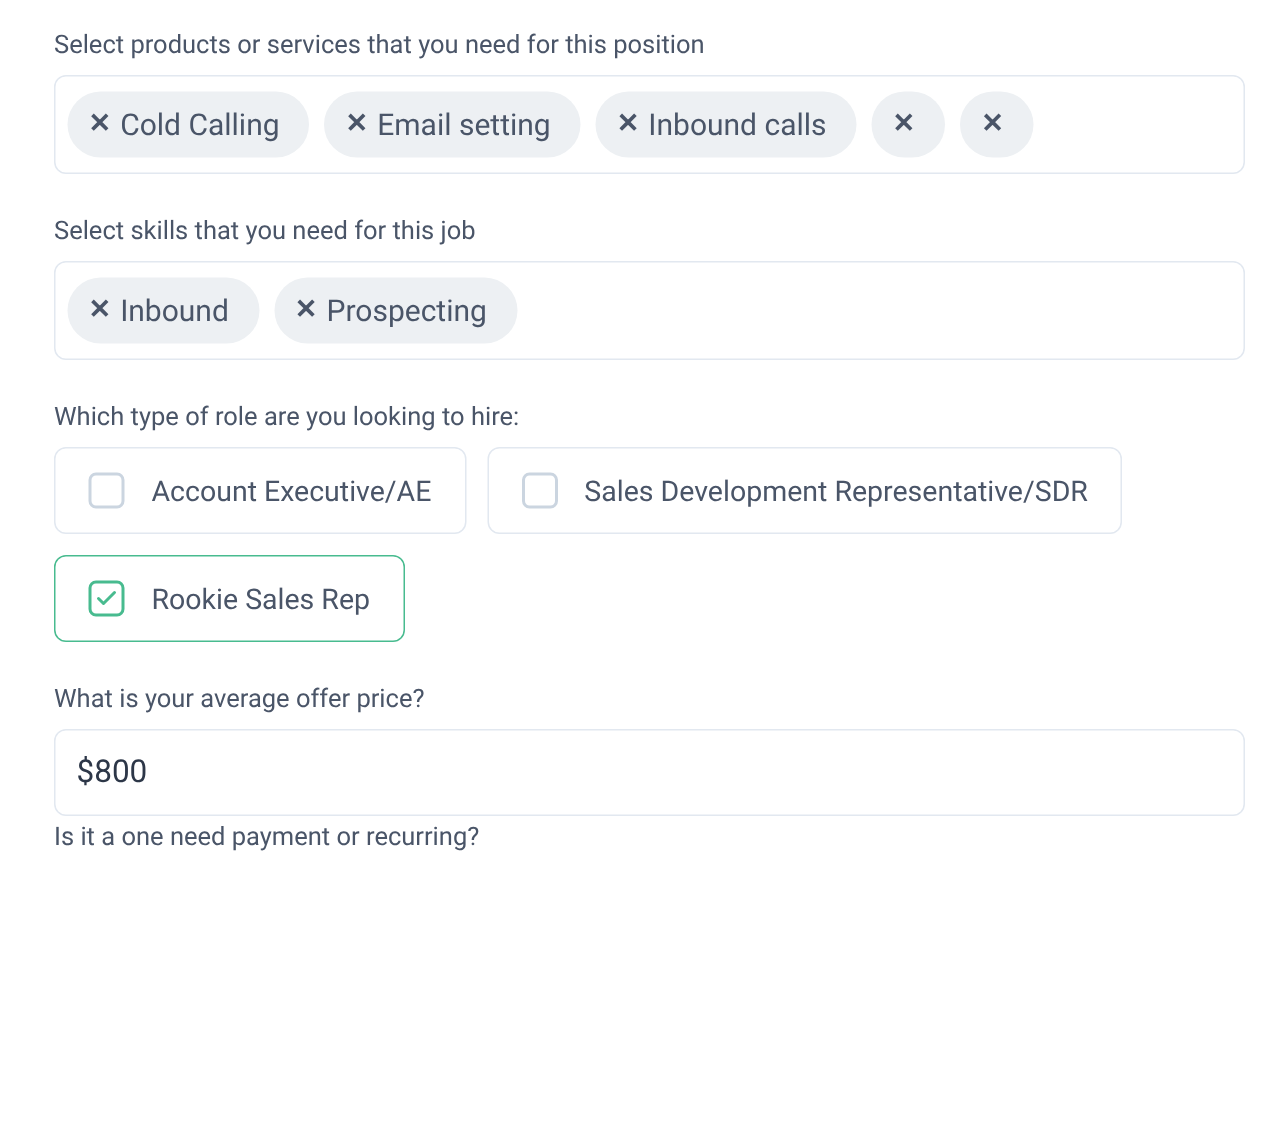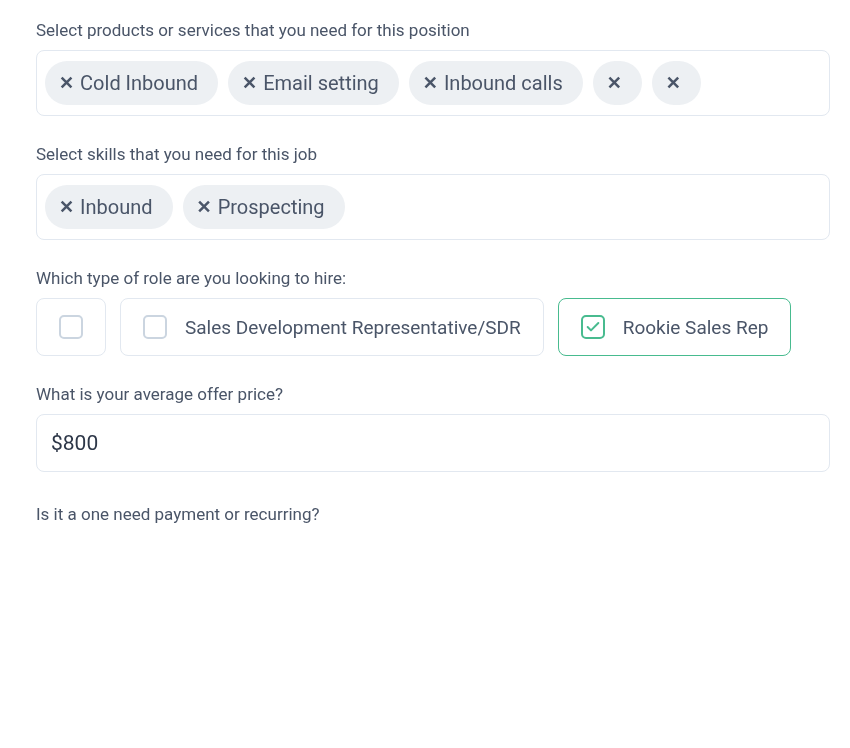--- a/index.html
+++ b/index.html
@@ -87,37 +87,36 @@
     .checkbox-option.selected .checkbox-check {
       display: block;
     }
     .text-input {
       width: 100%;
       border: 1px solid #e2e8f0;
       border-radius: 8px;
       padding: 16px 14px;
       font-size: 21px;
       color: #2d3748;
-      margin-bottom: 28px;
       font-family: inherit;
     }
     .section {
       margin-bottom: 4px;
       padding-left: 16px;
     }
   </style>
 </head>
 <body>
 
 <div class="section">
   <div class="field-label">Select products or services that you need for this position</div>
   <div class="chip-container">
     <div class="chip">
       <span class="chip-remove">✕</span>
-      <span>Cold Inbound</span>
+      <span>Cold Calling</span>
     </div>
     <div class="chip">
       <span class="chip-remove">✕</span>
       <span>Email setting</span>
     </div>
     <div class="chip">
       <span class="chip-remove">✕</span>
       <span>Inbound calls</span>
     </div>
     <div class="chip">
@@ -143,20 +142,21 @@
   </div>
 </div>
 
 <div class="section">
   <div class="field-label">Which type of role are you looking to hire:</div>
   <div class="checkbox-group">
     <div class="checkbox-option">
       <span class="checkbox-box">
         
       </span>
+      <span>Account Executive/AE</span>
     </div>
     <div class="checkbox-option">
       <span class="checkbox-box">
         
       </span>
       <span>Sales Development Representative/SDR</span>
     </div>
     <div class="checkbox-option selected">
       <span class="checkbox-box">
         <svg class="checkbox-check" width="16" height="16" viewBox="0 0 24 24" fill="none" stroke="#48bb8f" stroke-width="3" stroke-linecap="round" stroke-linejoin="round">

